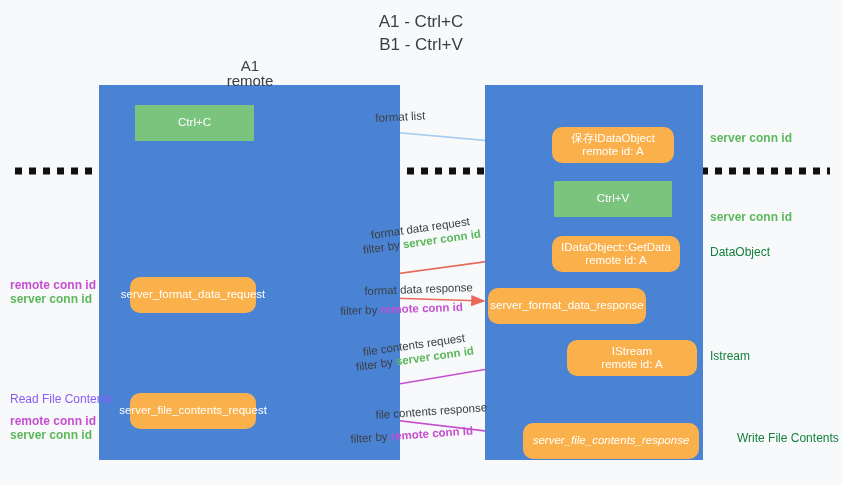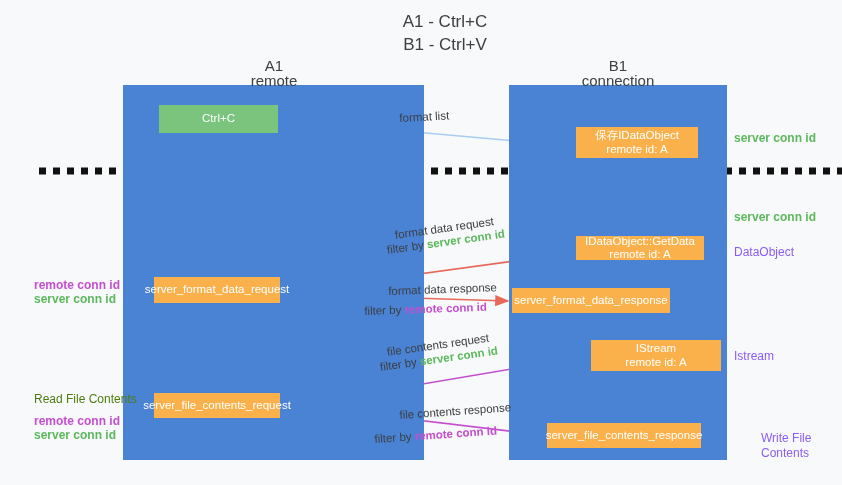--- a/index.html
+++ b/index.html
@@ -4,21 +4,21 @@
 <style>
   html,body{margin:0;padding:0;}
   body{
     width:842px;height:485px;
     background:#f8f9fa;
     font-family:"Liberation Sans","DejaVu Sans",sans-serif;
     position:relative;
     overflow:hidden;
     color:#3c4043;
   }
-  #stage{position:absolute;inset:0;margin-left:24px;}
+  #stage{position:absolute;inset:0;}
   .svg-layer{position:absolute;left:0;top:0;width:842px;height:485px;}
   .abs{position:absolute;}
 
   
   #title{
     left:0;top:10px;width:842px;text-align:center;
     font-size:17px;line-height:23px;color:#3c4043;
     white-space:pre-line;
   }
 
@@ -35,51 +35,51 @@
   #lane-a1{left:99px;top:85px;width:301px;height:375px;}
   #lane-b1{left:485px;top:85px;width:218px;height:375px;}
 
   
   .node{
     display:flex;align-items:center;justify-content:center;
     text-align:center;color:#ffffff;
     font-size:11.5px;line-height:13.5px;
     white-space:pre-line;
     box-sizing:border-box;
-    padding:12px 4px;
+    padding:18px 4px;
   }
   .node.green{background:#7ac47e;}
-  .node.orange{background:#fbb14b;}
+  .node.orange{background:#fbb14b;border-radius:10px;}
 
   #n-ctrlc{left:135px;top:105px;width:119px;height:28px;}
   #n-idataobject{left:552px;top:127px;width:122px;height:31px;}
   #n-ctrlv{left:554px;top:181px;width:118px;height:26px;}
   #n-getdata{left:552px;top:236px;width:128px;height:23px;}
   #n-fmtreq{left:130px;top:277px;width:126px;height:26px;}
   #n-fmtresp{left:488px;top:288px;width:158px;height:25px;text-align:right;}
   #n-istream{left:567px;top:340px;width:130px;height:31px;}
   #n-filereq{left:130px;top:393px;width:126px;height:25px;}
-  #n-fileresp{left:523px;top:423px;width:154px;height:25px;}
-
-  
-  .side-note{font-size:12px;line-height:15px;color:#8b5cf6;}
+  #n-fileresp{left:523px;top:423px;width:176px;height:25px;font-style:italic;}
+
+  
+  .side-note{font-size:12px;line-height:15px;color:#15803d;}
   .green-txt{color:#5cb85c;font-weight:bold;}
   .purple-txt{color:#c44fd0;font-weight:bold;}
 
   #note-scid-1{left:710px;top:131px;}
   #note-scid-2{left:710px;top:210px;}
   #note-dataobject{left:710px;top:245px;}
   #note-istream{left:710px;top:349px;}
   #note-write{left:737px;top:431px;}
 
   
   .left-note{font-size:12px;line-height:14px;text-align:left;}
   #note-left-1{left:10px;top:278px;}
   #note-left-2{left:10px;top:394px;}
-  #note-read{left:10px;top:392px;font-size:12px;color:#4d7c0f;}
+  #note-read{left:10px;top:392px;font-size:12px;color:#8b5cf6;}
   #note-left-2{top:414px;}
 
   
   .edge-label{
     font-size:11.5px;line-height:14px;color:#3c4043;
     white-space:nowrap;transform-origin:left top;
   }
   .edge-label .em-green{color:#5cb85c;font-weight:bold;}
   .edge-label .em-purple{color:#c44fd0;font-weight:bold;}
 
@@ -134,26 +134,25 @@
   </svg>
 
   <div class="abs" id="title">A1 - Ctrl+C
 B1 - Ctrl+V</div>
 
   <div class="abs lane" id="lane-a1"></div>
   <div class="abs lane" id="lane-b1"></div>
 
   <div class="abs col-head" id="head-a1">A1
 remote</div>
-  <div class="abs col-head" id="head-b1">B1
-connection</div>
 
   <div class="abs node green" id="n-ctrlc">Ctrl+C</div>
   <div class="abs node orange" id="n-idataobject">保存IDataObject
 remote id: A</div>
+  <div class="abs node green" id="n-ctrlv">Ctrl+V</div>
   <div class="abs node orange" id="n-getdata">IDataObject::GetData
 remote id: A</div>
   <div class="abs node orange" id="n-fmtreq">server_format_data_request</div>
   <div class="abs node orange" id="n-fmtresp">server_format_data_response</div>
   <div class="abs node orange" id="n-istream">IStream
 remote id: A</div>
   <div class="abs node orange" id="n-filereq">server_file_contents_request</div>
   <div class="abs node orange" id="n-fileresp">server_file_contents_response</div>
 
   <div class="abs side-note green-txt" id="note-scid-1">server conn id</div>

